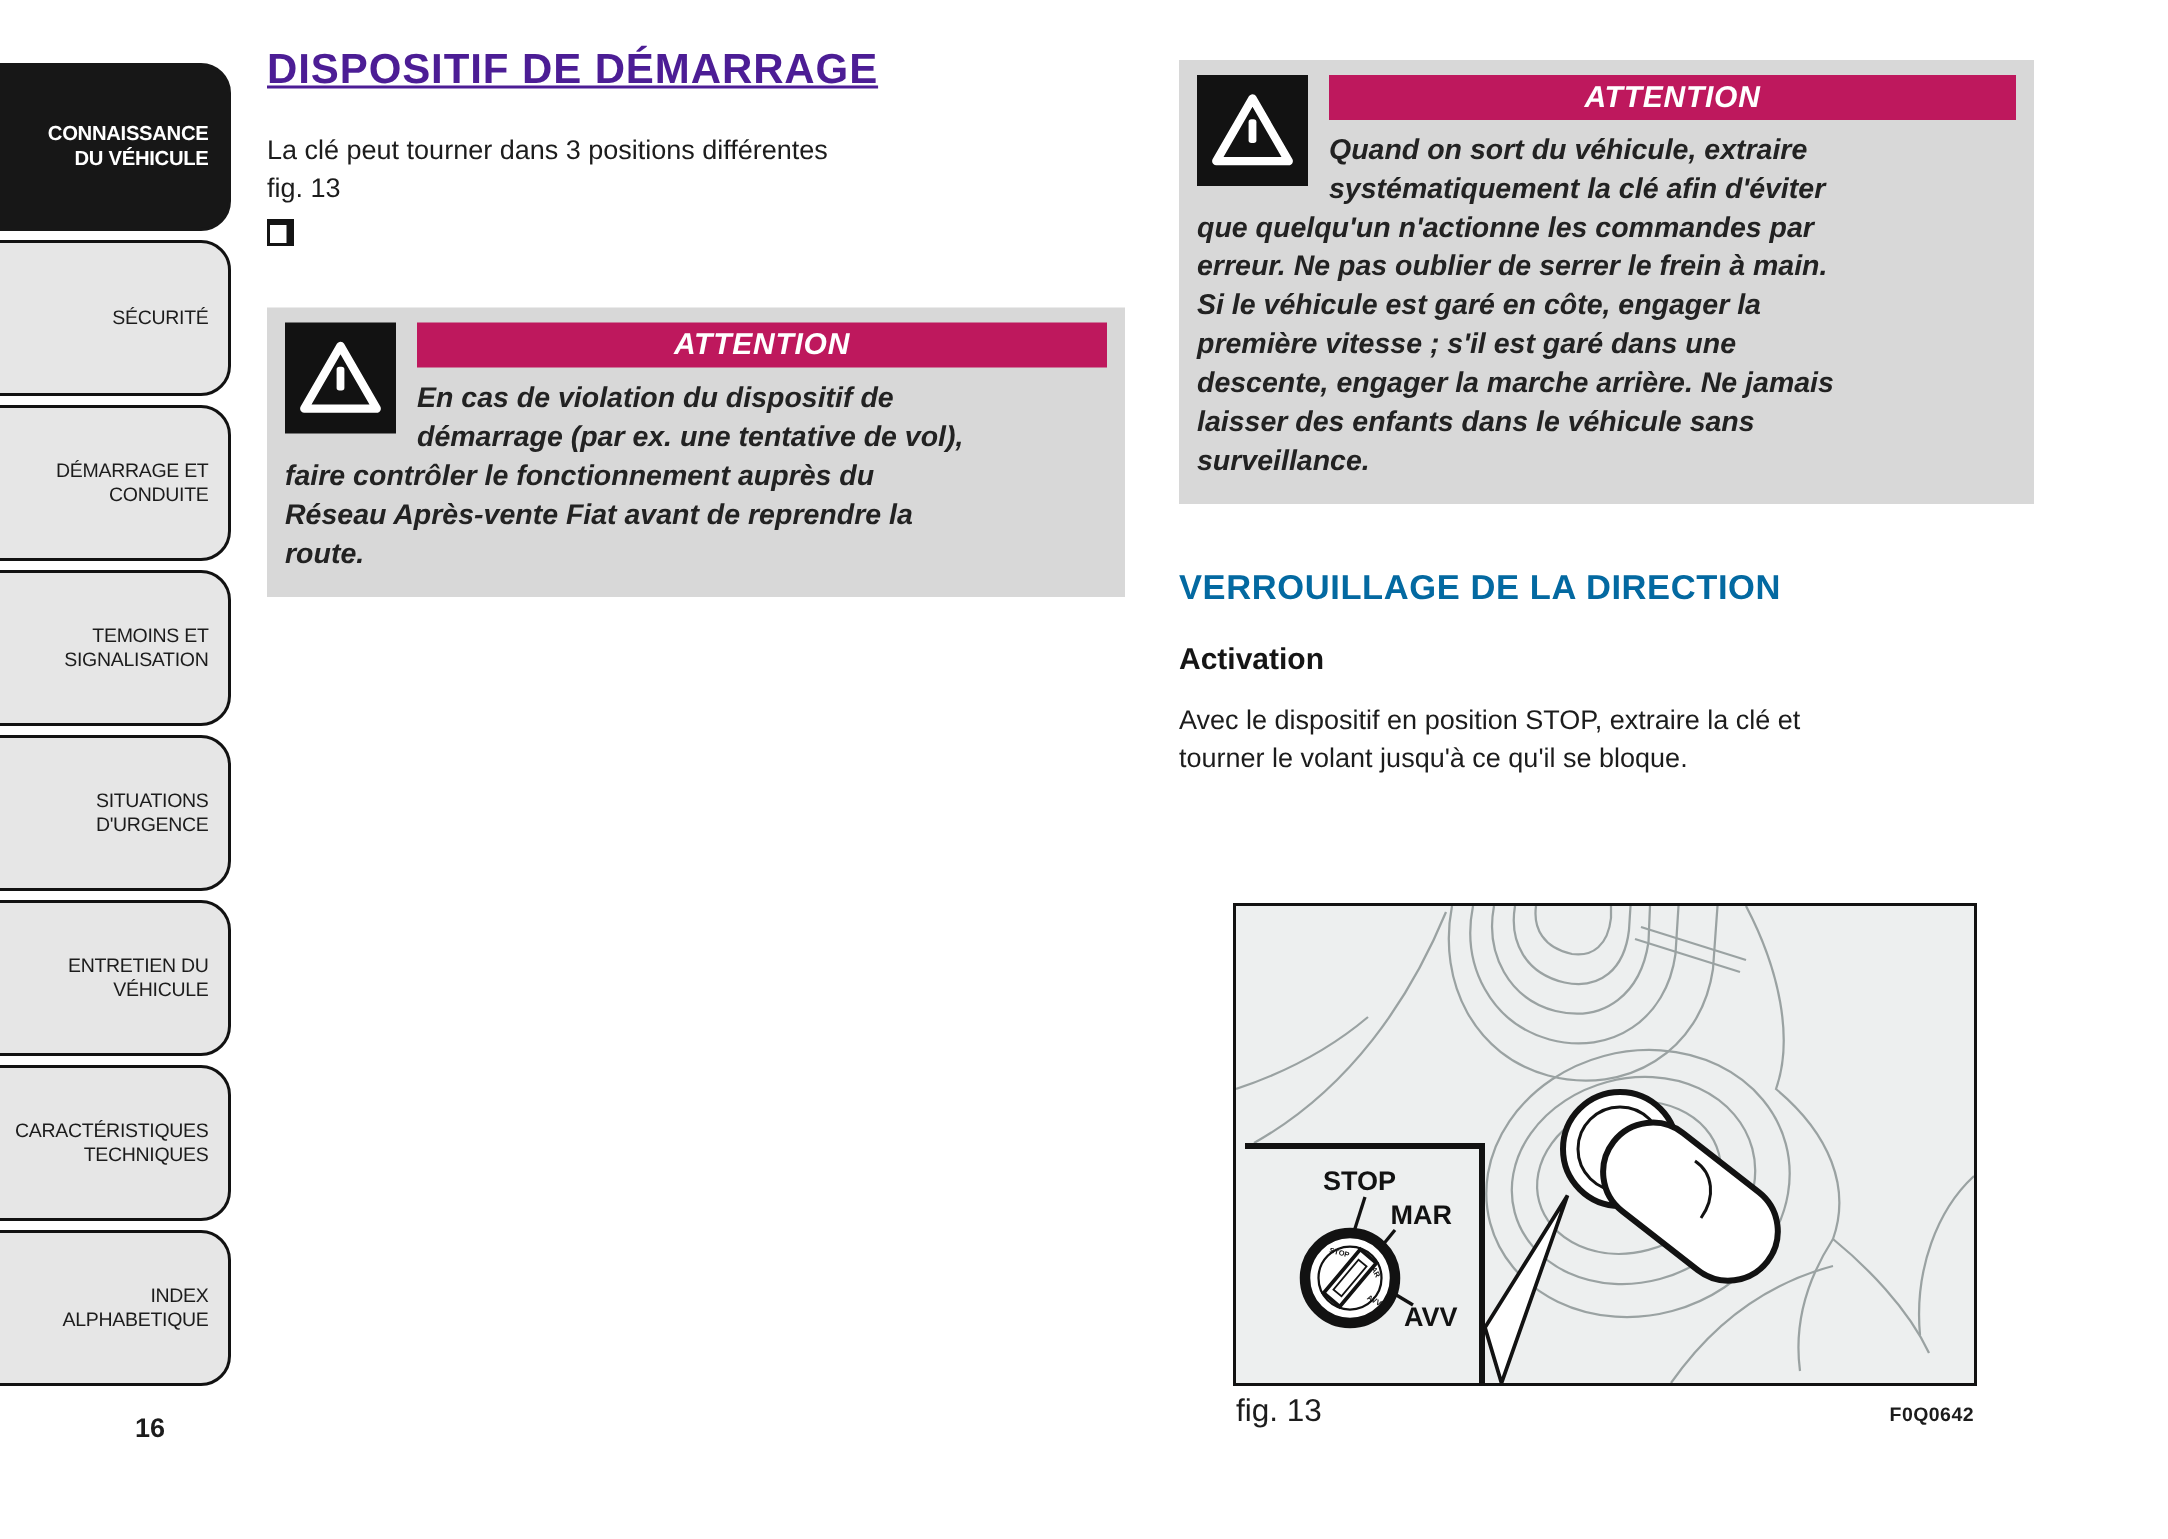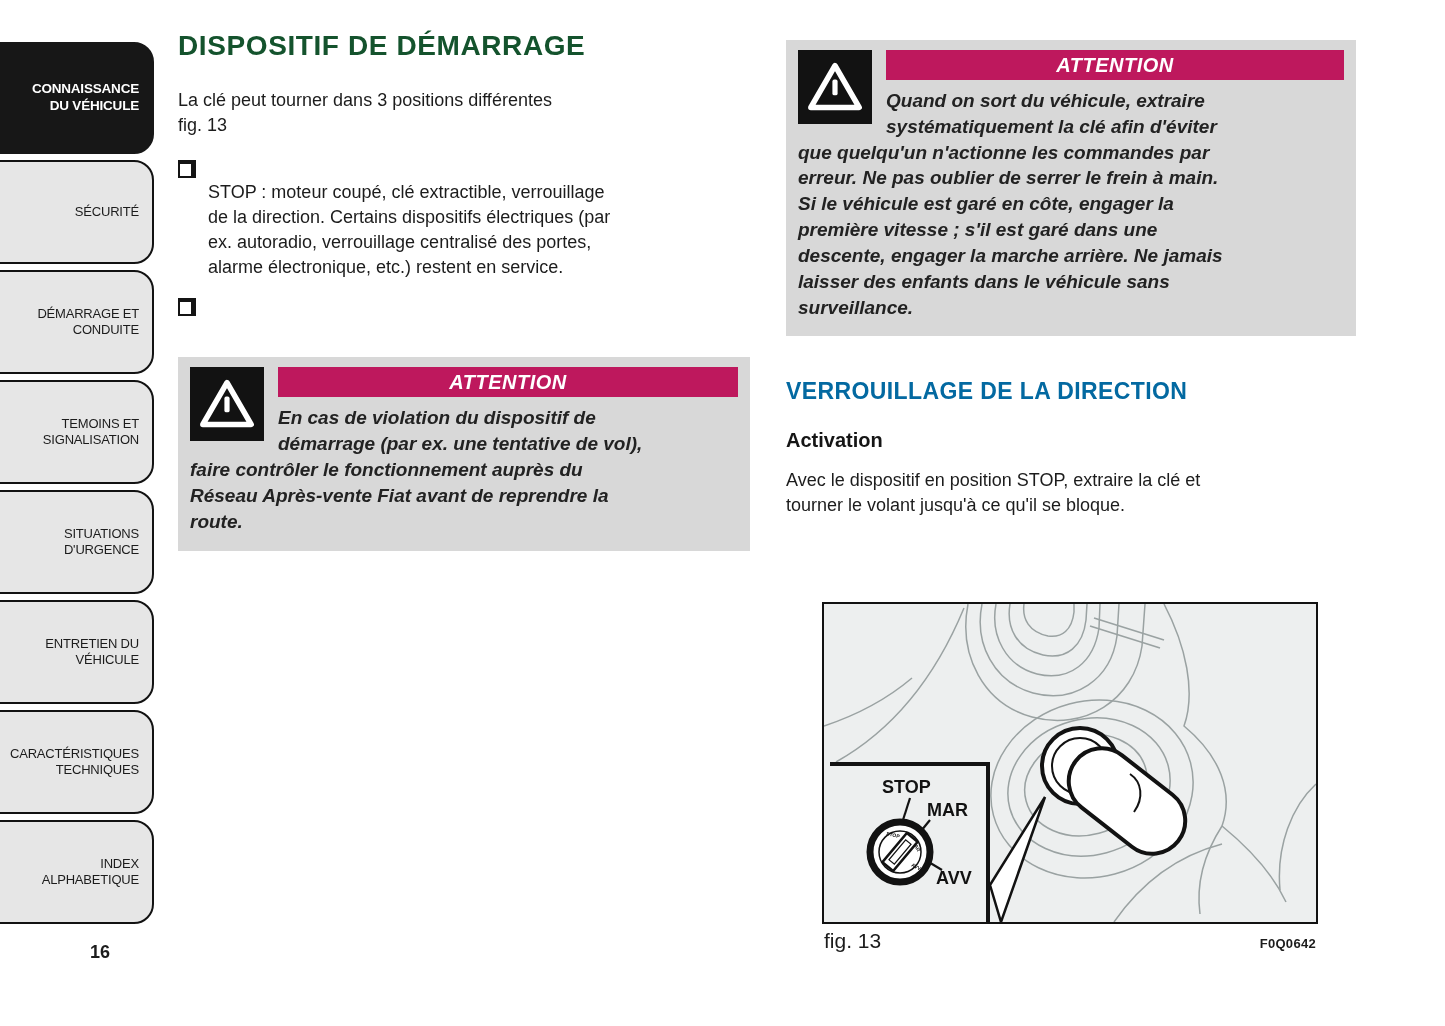--- a/index.html
+++ b/index.html
@@ -14,23 +14,23 @@
     border:2px solid #121212;border-radius:0 20px 20px 0;background:#e6e6e6;
     display:flex;align-items:center;justify-content:flex-end;
     text-align:right;padding-right:13px;margin-bottom:6px;
     font-size:13px;line-height:1.25;letter-spacing:-0.2px;white-space:pre-line;
   }
   .tab.active{background:#171717;border-color:#171717;color:#fff;font-weight:bold;height:112px;font-size:13.5px;}
   .page-num{position:absolute;left:0;top:942px;width:200px;text-align:center;font-size:18px;font-weight:bold;}
   
   .col-left{position:absolute;left:178px;top:30px;width:572px;}
   .col-right{position:absolute;left:786px;top:40px;width:570px;}
-  h1.doc-title{font-size:28px;font-weight:bold;letter-spacing:0.6px;margin:0 0 26px 0;color:#14532d;}
+  h1.doc-title{font-size:28px;font-weight:bold;letter-spacing:0.6px;margin:0 0 26px 0;color:#4c1d95;text-decoration:underline;}
   .bodytext{font-size:18px;line-height:1.38;white-space:pre-line;margin:0;}
-  .intro{margin-bottom:18px;}
+  .intro{margin-bottom:4px;}
   ul.key-positions{list-style:none;margin:0 0 4px 0;padding:0;}
   ul.key-positions li{position:relative;padding-left:30px;font-size:18px;line-height:1.38;white-space:pre-line;margin-bottom:14px;}
   .sq{position:absolute;left:0;top:4px;width:11px;height:12px;
       border:2px solid #141414;border-top-width:4px;border-right-width:5px;}
   .para-after-list{margin-bottom:26px;}
   
   .warn{background:#d8d8d8;padding:10px 12px 16px 12px;box-sizing:border-box;}
   .warn-icon{float:left;width:74px;height:74px;background:#121212;margin:0 14px 6px 0;
              display:flex;align-items:center;justify-content:center;}
   .warn-head{height:30px;margin-left:88px;background:#be185d;color:#fff;
@@ -71,26 +71,20 @@
 ALPHABETIQUE</div>
   </div>
   <div class="page-num">16</div>
 
   <div class="col-left">
     <h1 class="doc-title">DISPOSITIF DE DÉMARRAGE</h1>
     <p class="bodytext intro">La clé peut tourner dans 3 positions différentes
 fig. 13</p>
 
     <ul class="key-positions">
-      <li>
-        <span class="sq"></span><span>STOP : moteur coupé, clé extractible, verrouillage
-de la direction. Certains dispositifs électriques (par
-ex. autoradio, verrouillage centralisé des portes,
-alarme électronique, etc.) restent en service.</span>
-      </li>
       <li>
         <span class="sq"></span>
       </li>
     </ul>
 
 
     <div class="warn">
       <div class="warn-icon">
         <svg width="56" height="52" viewBox="0 0 60 56" aria-hidden="true">
           <path d="M30 5 L56 50 L4 50 Z" fill="none" stroke="#ffffff" stroke-width="6" stroke-linejoin="round"></path>

